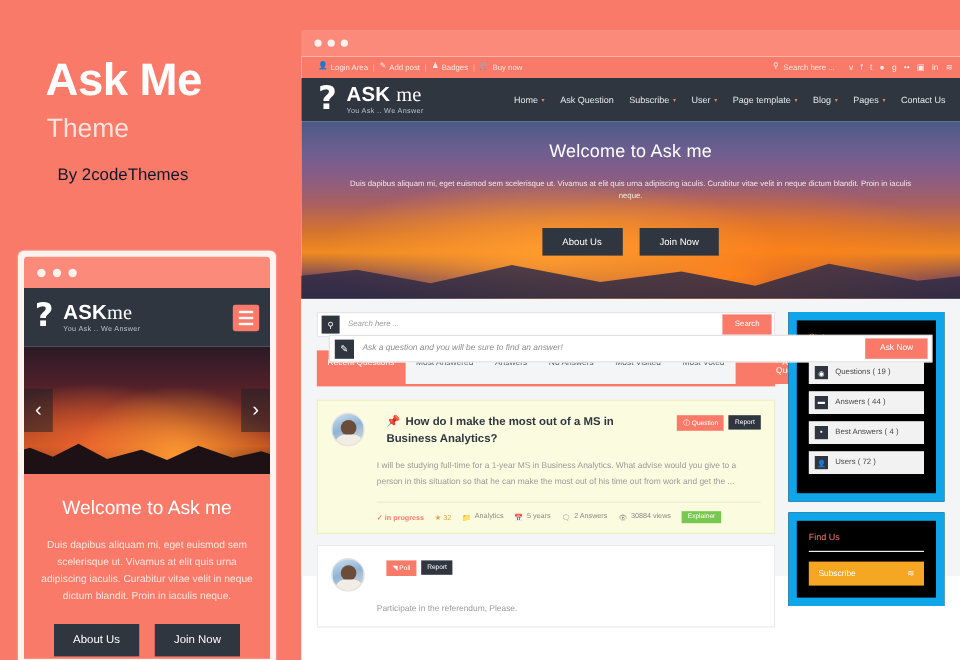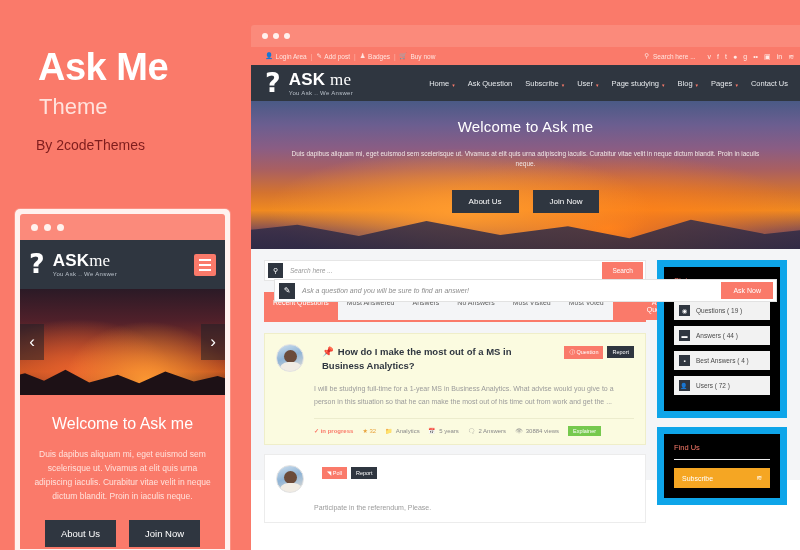--- a/index.html
+++ b/index.html
@@ -18,22 +18,22 @@
   #promo-title {
     position: absolute; left: 38px; top: 48px;
     font-size: 38px; font-weight: bold; color: #ffffff; letter-spacing: -0.5px;
     line-height: 1;
   }
   #promo-sub {
     position: absolute; left: 39px; top: 96px;
     font-size: 22px; font-weight: 300; color: #ffe3dd; line-height: 1;
   }
   #promo-by {
-    position: absolute; left: 36px; top: 138px;
-    font-size: 14px; color: #7f1d1d; line-height: 1;
+    position: absolute; left: 48px; top: 138px;
+    font-size: 14px; color: #0f172a; line-height: 1;
   }
 
   
   #mobile {
     position: absolute; left: 15px; top: 209px; width: 215px; height: 341px;
     background: #fff2ef; border-radius: 5px 5px 0 0;
     padding: 5px 5px 0 5px;
     box-shadow: 0 0 0 1px rgba(255,255,255,0.18);
   }
   #m-chrome {
@@ -118,21 +118,21 @@
 
   
   #nav {
     height: 36px; background: #2f3640; display: flex; align-items: center;
     padding: 0 12px 0 14px;
   }
   #nav .logo { display: flex; align-items: center; }
   #nav .menu { margin-left: auto; display: flex; align-items: center; gap: 13px; }
   #nav .menu a {
     color: #e6e9ec; font-size: 7.5px; text-decoration: none;
-    display: flex; align-items: flex-end; gap: 3px;
+    display: flex; align-items: center; gap: 3px;
   }
   .caret { font-size: 5px; color: #fa7a6a; }
 
   
   #hero {
     height: 148px; position: relative; overflow: hidden; text-align: center;
     background:
       radial-gradient(ellipse at 38% 74%, #ff9b2e 0%, rgba(255,155,46,0) 40%),
       radial-gradient(ellipse at 65% 86%, #ff7d18 0%, rgba(255,125,24,0) 42%),
       linear-gradient(#4a5a86 0%, #6b5e90 16%, #8a5d84 32%, #a85f62 46%,
@@ -369,21 +369,21 @@
           </a>
         <a href="#">
             <span>Subscribe</span>
             <span class="caret">▾</span>
           </a>
         <a href="#">
             <span>User</span>
             <span class="caret">▾</span>
           </a>
         <a href="#">
-            <span>Page studying</span>
+            <span>Page template</span>
             <span class="caret">▾</span>
           </a>
         <a href="#">
             <span>Blog</span>
             <span class="caret">▾</span>
           </a>
         <a href="#">
             <span>Pages</span>
             <span class="caret">▾</span>
           </a>

